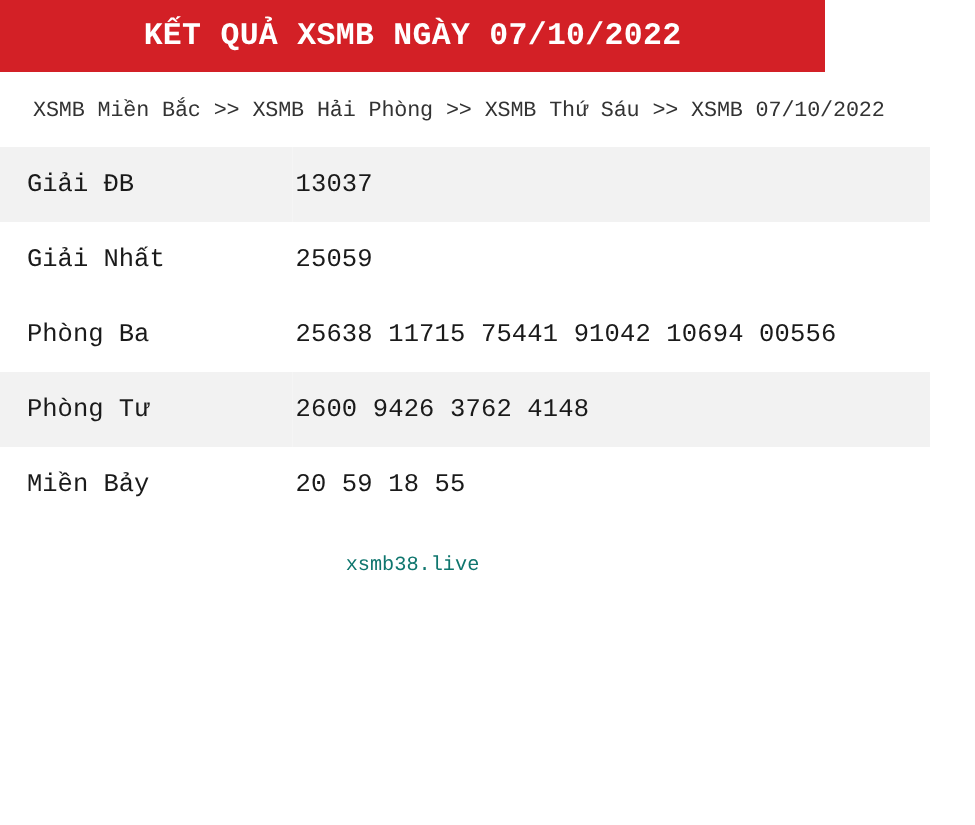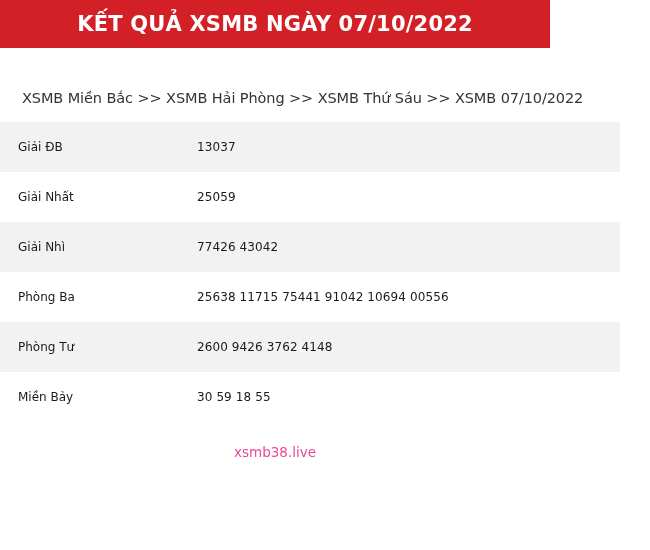--- a/index.html
+++ b/index.html
@@ -12,20 +12,21 @@
     background: #ffffff;
     font-family: "DejaVu Sans", "Liberation Sans", sans-serif;
     color: #222222;
     overflow: hidden;
   }
   .page {
     width: 550px;
     height: 550px;
     position: relative;
     box-sizing: border-box;
+    font-family: Liberation Mono, monospace;
   }
   .header-bar {
     background: #d32026;
     color: #ffffff;
     height: 48px;
     display: flex;
     align-items: center;
     justify-content: center;
   }
   .header-title {
@@ -33,56 +34,55 @@
     font-weight: bold;
     letter-spacing: 0.2px;
     white-space: nowrap;
   }
   .breadcrumb {
     padding: 18px 16px 16px 22px;
     font-size: 14.5px;
     color: #333333;
     white-space: nowrap;
     letter-spacing: -0.1px;
-    margin-top: 24px;
   }
   .breadcrumb-sep {
     color: #333333;
   }
   .results-table {
     width: 620px;
     margin: 0 auto;
     border-collapse: collapse;
     table-layout: fixed;
   }
   .results-table tr {
     height: 50px;
   }
   .results-table tr.alt {
     background: #f2f2f2;
   }
   .results-table td {
     vertical-align: middle;
-    font-size: 12px;
+    font-size: 17px;
     color: #1a1a1a;
     padding: 0;
   }
   td.label-cell {
     width: 195px;
     padding-left: 18px;
     box-sizing: border-box;
   }
   td.value-cell {
     padding-left: 2px;
     letter-spacing: 0.1px;
   }
   .footer {
     text-align: center;
     font-size: 13.5px;
-    color: #ec4899;
+    color: #0f766e;
     margin-top: 22px;
   }
 </style>
 </head>
 <body>
 
 <div class="page">
 
   <div class="header-bar">
     <div class="header-title">KẾT QUẢ XSMB NGÀY 07/10/2022</div>
@@ -101,34 +101,30 @@
   <table class="results-table">
     <tbody>
       <tr class="alt">
         <td class="label-cell">Giải ĐB</td>
         <td class="value-cell">13037</td>
       </tr>
       <tr>
         <td class="label-cell">Giải Nhất</td>
         <td class="value-cell">25059</td>
       </tr>
-      <tr class="alt">
-        <td class="label-cell">Giải Nhì</td>
-        <td class="value-cell">77426 43042</td>
-      </tr>
       <tr>
         <td class="label-cell">Phòng Ba</td>
         <td class="value-cell">25638 11715 75441 91042 10694 00556</td>
       </tr>
       <tr class="alt">
         <td class="label-cell">Phòng Tư</td>
         <td class="value-cell">2600 9426 3762 4148</td>
       </tr>
       <tr>
         <td class="label-cell">Miền Bảy</td>
-        <td class="value-cell">30 59 18 55</td>
+        <td class="value-cell">20 59 18 55</td>
       </tr>
     </tbody>
   </table>
 
   <div class="footer">xsmb38.live</div>
 
 </div>
 
 </body></html>

